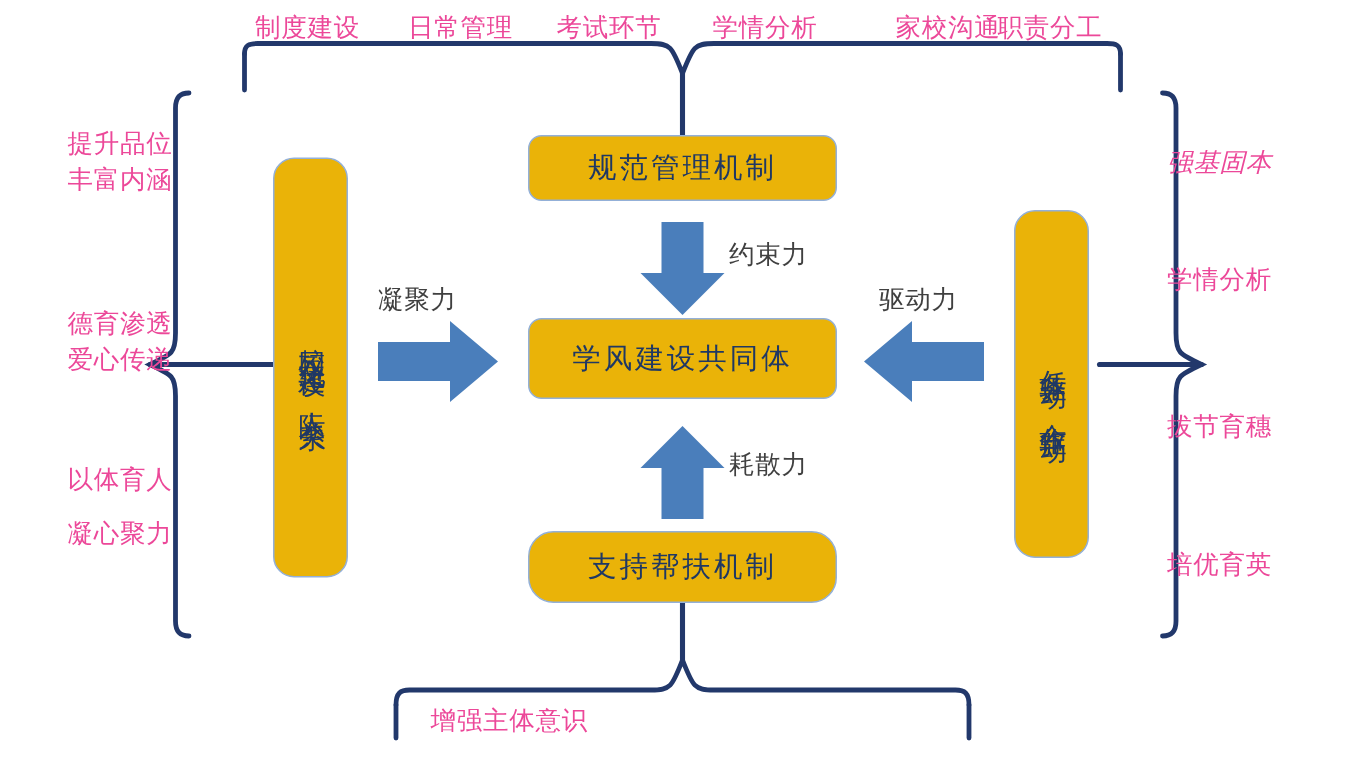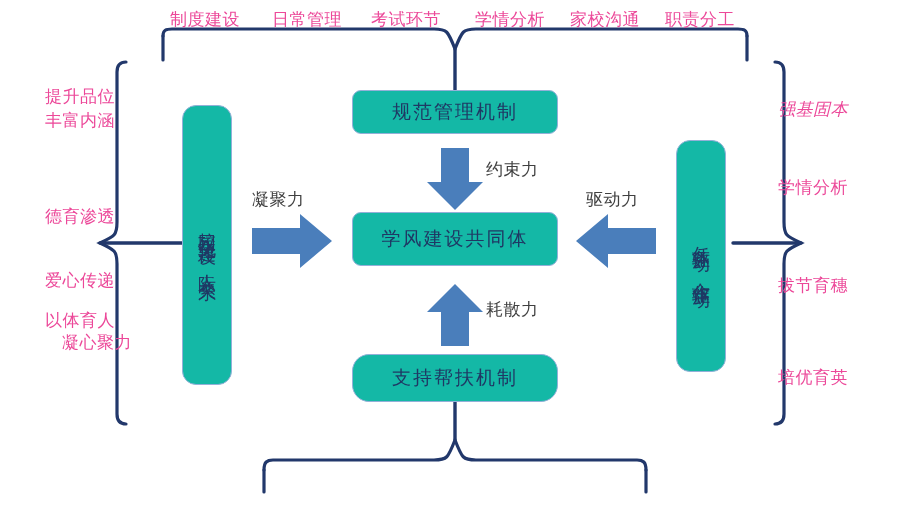--- a/index.html
+++ b/index.html
@@ -19,21 +19,21 @@
     letter-spacing:0.5px;
   }
   .lbl.two{line-height:1.28;text-align:center;}
   .force{
     position:absolute;
     font-family:"DejaVu Serif","Liberation Serif",serif;
     font-size:17px;color:#404040;white-space:nowrap;letter-spacing:0.5px;
   }
   .box{
     position:absolute;
-    background:#14b8a6;
+    background:#eab308;
     border:1.2px solid #93b0d8;
     border-radius:9px;
     box-sizing:border-box;
     display:flex;align-items:center;justify-content:center;
     font-family:"DejaVu Serif","Liberation Serif",serif;
     color:#1f3864;
     font-size:19px;
     letter-spacing:2px;
   }
   .vbox{
@@ -96,37 +96,38 @@
 
     <g>
       <path d="M656,228 L608,228 L608,214 L576,241 L608,268 L608,254 L656,254 Z" fill="#4a7ebb"></path>
     </g>
   </svg>
 
   <div class="lbl" style="left:170px;top:8px;">制度建设</div>
   <div class="lbl" style="left:272px;top:8px;">日常管理</div>
   <div class="lbl" style="left:371px;top:8px;">考试环节</div>
   <div class="lbl" style="left:475px;top:8px;">学情分析</div>
-  <div class="lbl" style="left:570px;top:8px;">家校沟通</div>
+  <div class="lbl" style="left:597px;top:8px;">家校沟通</div>
   <div class="lbl" style="left:665px;top:8px;">职责分工</div>
 
   <div class="lbl two" style="left:28px;top:86px;width:104px;">提升品位</div>
   <div class="lbl two" style="left:28px;top:110px;width:104px;">丰富内涵</div>
 
   <div class="lbl two" style="left:28px;top:206px;width:104px;">德育渗透</div>
-  <div class="lbl two" style="left:28px;top:230px;width:104px;margin-top:40px;">爱心传递</div>
+  <div class="lbl two" style="left:28px;top:230px;width:104px;">爱心传递</div>
 
   <div class="lbl two" style="left:28px;top:310px;width:104px;">以体育人</div>
-  <div class="lbl two" style="left:28px;top:332px;width:104px;text-align:right;">凝心聚力</div>
+  <div class="lbl two" style="left:28px;top:346px;width:104px;">凝心聚力</div>
 
   <div class="lbl" style="left:778px;top:98px;font-style:italic;">强基固本</div>
   <div class="lbl" style="left:778px;top:176px;">学情分析</div>
   <div class="lbl" style="left:778px;top:274px;">拔节育穗</div>
   <div class="lbl" style="left:778px;top:366px;">培优育英</div>
 
+  <div class="lbl" style="left:287px;top:470px;">增强主体意识</div>
 
   <div class="box" style="left:352px;top:90px;width:206px;height:44px;">规范管理机制</div>
 
   <div class="box" style="left:352px;top:212px;width:206px;height:54px;">学风建设共同体</div>
 
   <div class="box" style="left:352px;top:354px;width:206px;height:48px;border-radius:17px;">支持帮扶机制</div>
 
   <div class="box vbox" style="left:182px;top:105px;width:50px;height:280px;">校园文化建设 人际关系</div>
 
   <div class="box vbox" style="left:676px;top:140px;width:50px;height:232px;">任务驱动 合作驱动</div>

